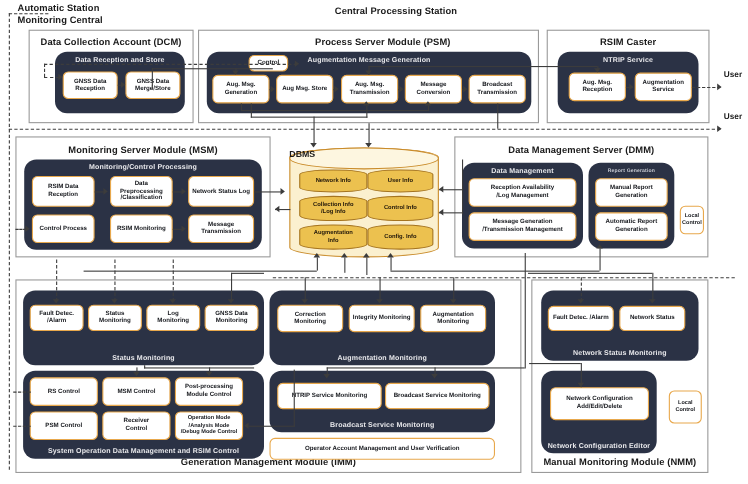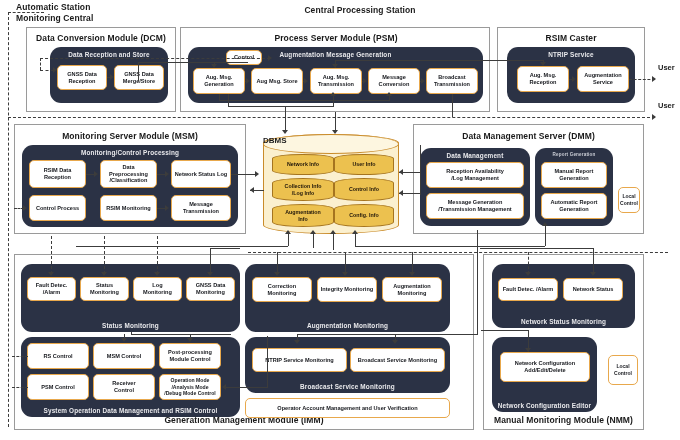--- a/index.html
+++ b/index.html
@@ -59,38 +59,38 @@
 </div>
 <div class="abs station-title" style="left:270px;top:5px;width:180px;">
   <span>Central Processing Station</span>
 </div>
 
 <div class="abs dlnv" style="left:8px;top:12px;height:415px;"></div>
 <div class="abs dln" style="left:8px;top:12px;width:36px;"></div>
 
 <div class="abs station" style="left:26px;top:27px;width:150px;height:85px;"></div>
 <div class="abs station-title" style="left:26px;top:33px;width:150px;">
-  <span>Data Conversion Module (DCM)</span>
+  <span>Data Collection Account (DCM)</span>
 </div>
 <div class="abs panel" style="left:50px;top:47px;width:118px;height:56px;">
   <div class="panel-label" style="top:4px;">
     <span>Data Reception and Store</span>
   </div>
 </div>
 <div class="abs node" style="left:57px;top:65px;width:50px;height:25px;">
   <span style="white-space:pre-line">GNSS Data
 Reception</span>
 </div>
 <div class="abs node" style="left:114px;top:65px;width:50px;height:25px;">
   <span style="white-space:pre-line">GNSS Data
 Merge/Store</span>
 </div>
 
 <div class="abs station" style="left:180px;top:27px;width:310px;height:85px;"></div>
-<div class="abs station-title" style="left:176px;top:33px;width:320px;">
+<div class="abs station-title" style="left:188px;top:33px;width:320px;">
   <span>Process Server Module (PSM)</span>
 </div>
 <div class="abs panel" style="left:188px;top:47px;width:295px;height:56px;">
   <div class="panel-label" style="top:4px;">
     <span>Augmentation Message Generation</span>
   </div>
 </div>
 <div class="abs node" style="left:226px;top:50px;width:36px;height:15px;">
   <span>Control</span>
 </div>

